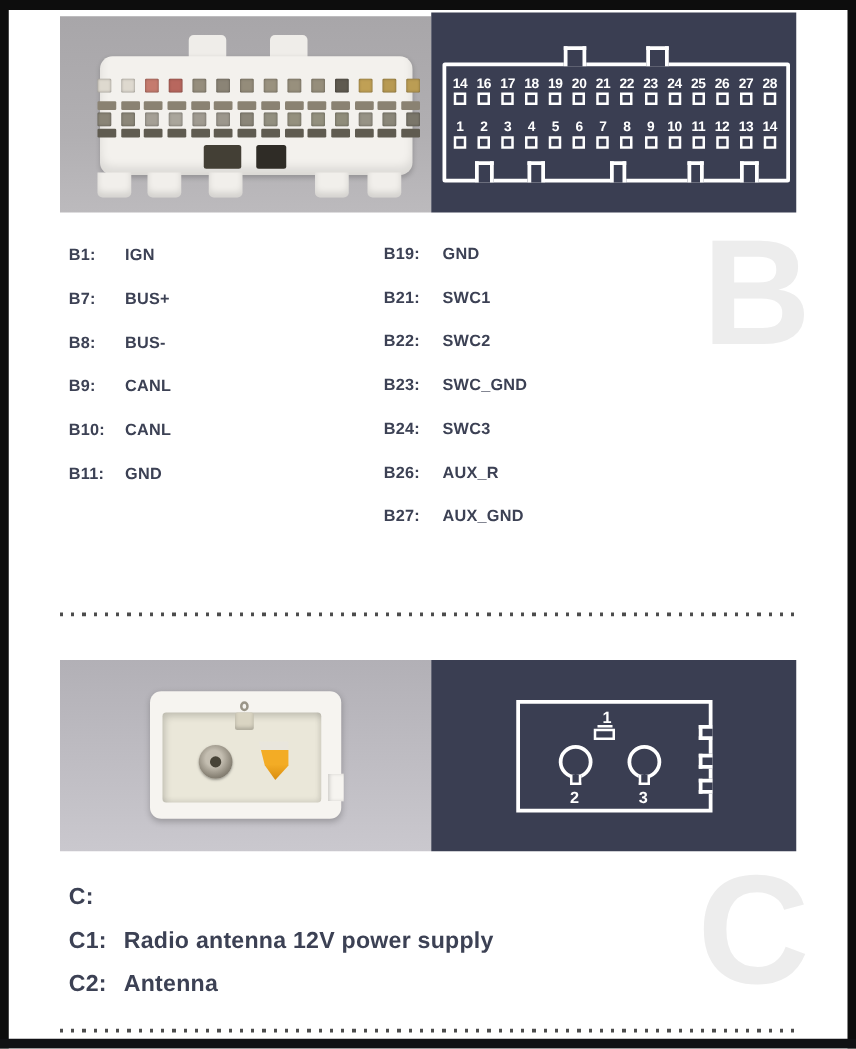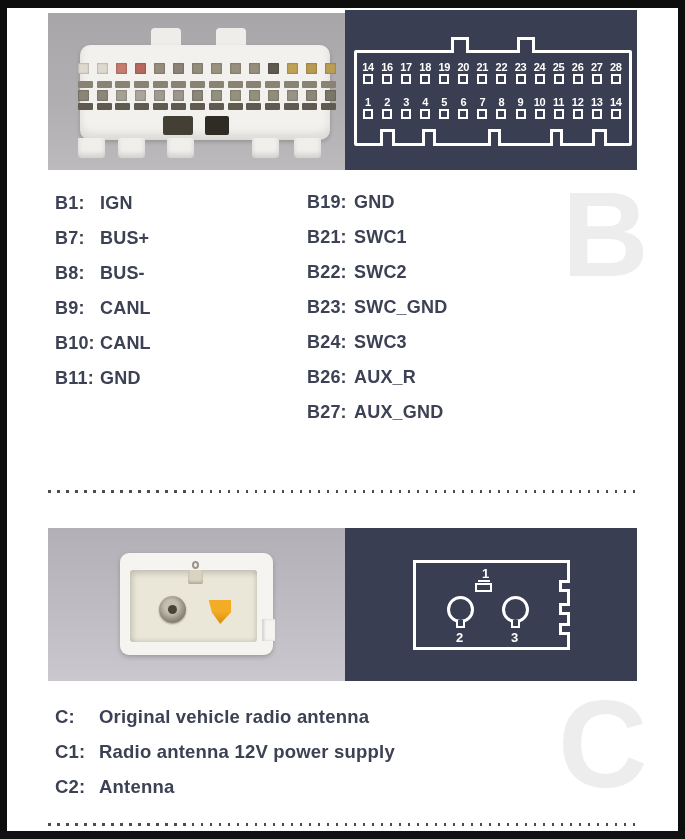--- a/index.html
+++ b/index.html
@@ -41,21 +41,21 @@
   .bp1{left:35px;width:15px;} .bp2{left:77px;width:14px;} .bp3{left:143px;width:13px;}
   .bp4{left:205px;width:13px;} .bp5{left:247px;width:15px;}
   .pin-row{position:absolute;left:14px;width:266px;display:flex;justify-content:space-between;z-index:3;}
   .pin-row.top{top:51px;} .pin-row.bottom{top:86px;}
   .pin-cell{display:flex;flex-direction:column;align-items:center;width:18px;}
   .pin-num{color:#fff;font-size:11px;line-height:12px;font-weight:600;letter-spacing:-0.3px;}
   .pin-box{width:10px;height:10px;border:2px solid #fff;box-sizing:border-box;margin-top:1px;background:#3a3e52;}
 
   
   .lcol{display:flex;flex-direction:column;}
-  .lrow{display:flex;height:35px;align-items:center;font-size:18px;font-weight:600;letter-spacing:.2px;}
+  .lrow{display:flex;height:35px;align-items:center;font-size:13px;font-weight:600;letter-spacing:.2px;}
   .lpin{flex:0 0 auto;}
   .col-b-left{left:55px;top:186px;} .col-b-left .lpin{width:45px;}
   .col-b-right{left:307px;top:185px;} .col-b-right .lpin{width:47px;}
   .col-c{left:55px;top:699px;} .col-c .lpin{width:44px;}
   .col-c .lrow{font-size:18.5px;}
 
   
   .wm{color:#ededed;font-weight:700;line-height:1;z-index:0;}
   .wm-b{left:562px;top:174px;font-size:120px;}
   .wm-c{left:558px;top:682px;font-size:124px;}
@@ -409,21 +409,20 @@
       <div class="c-circle cc3"></div>
       <div class="c-circ-notch cn3"></div>
       <div class="c-num c2-num">2</div>
       <div class="c-num c3-num">3</div>
     </div>
   </div>
 
   <div class="abs lcol col-c" id="col-c">
       <div class="lrow">
         <span class="lpin">C:</span>
-        <span class="lsig">Original vehicle radio antenna</span>
       </div>
       <div class="lrow">
         <span class="lpin">C1:</span>
         <span class="lsig">Radio antenna 12V power supply</span>
       </div>
       <div class="lrow">
         <span class="lpin">C2:</span>
         <span class="lsig">Antenna</span>
       </div>
     </div>

